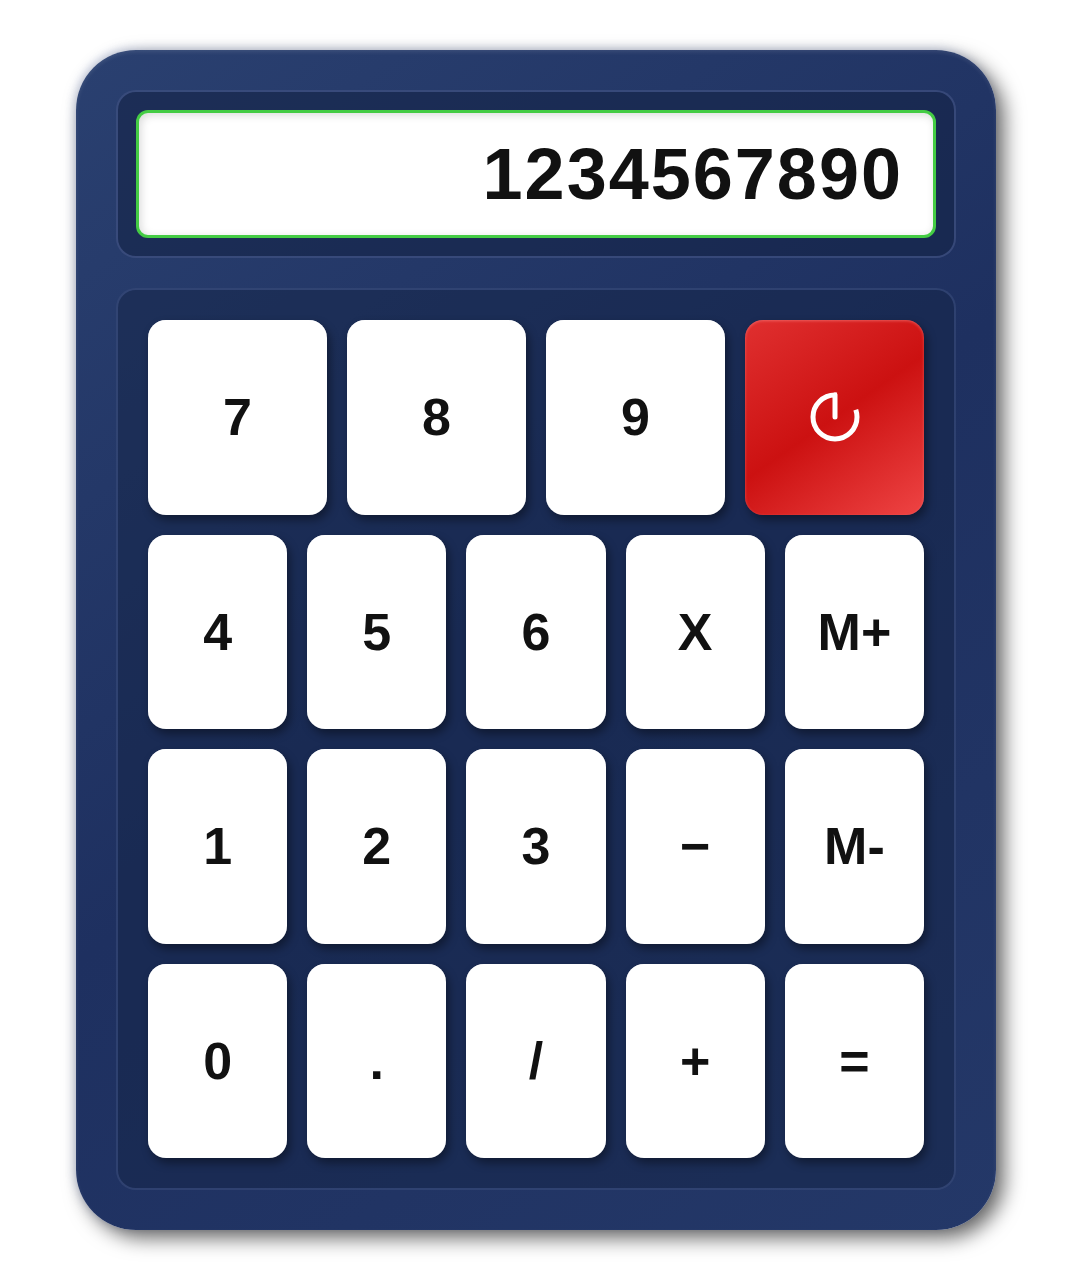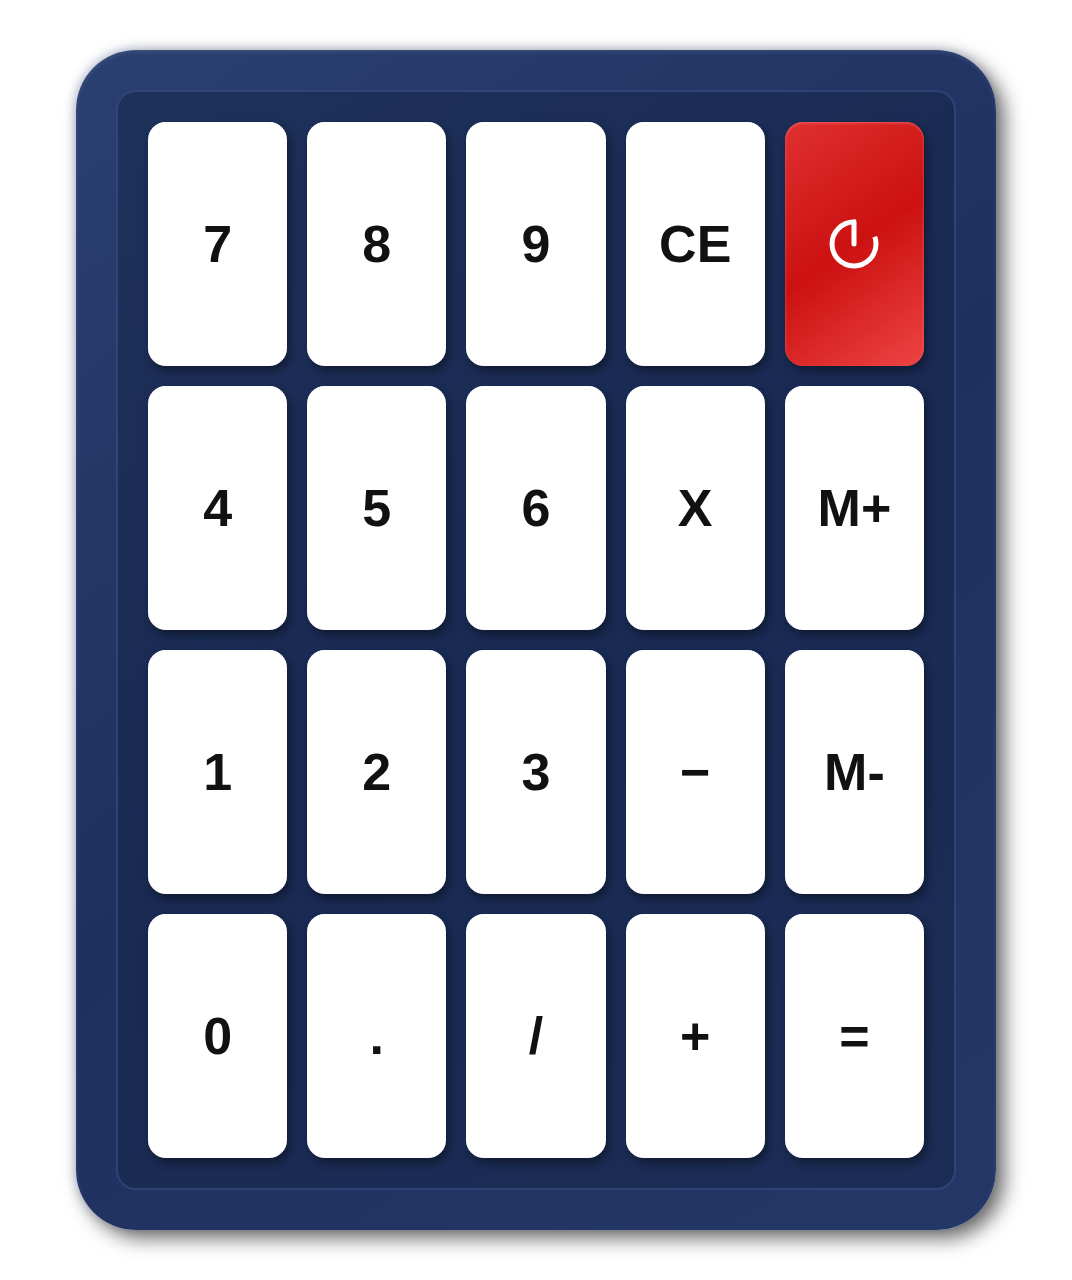--- a/index.html
+++ b/index.html
@@ -100,27 +100,31 @@
     .power-icon {
       width: 60px;
       height: 60px;
     }
   </style>
 </head>
 <body>
 
 <div class="calculator-outer">
 
+  <div class="display-wrapper">
+    <div class="display">
+      <span>1234567890</span>
+    </div>
+  </div>
 
   <div class="keypad-wrapper" id="keypad-container">
   <div class="key-row">
         <button class="key">7</button>
         <button class="key">8</button>
         <button class="key">9</button>
-        <button class="key">CE</button>
         <button class="key key-power">
         <svg class="power-icon" viewBox="0 0 60 60" xmlns="http://www.w3.org/2000/svg">
           <circle cx="30" cy="30" r="22" fill="none" stroke="white" stroke-width="5" stroke-dasharray="115 25" stroke-dashoffset="10"></circle>
           <line x1="30" y1="8" x2="30" y2="30" stroke="white" stroke-width="5" stroke-linecap="round"></line>
         </svg>
       </button>
       </div>
       <div class="key-row">
         <button class="key">4</button>
         <button class="key">5</button>

